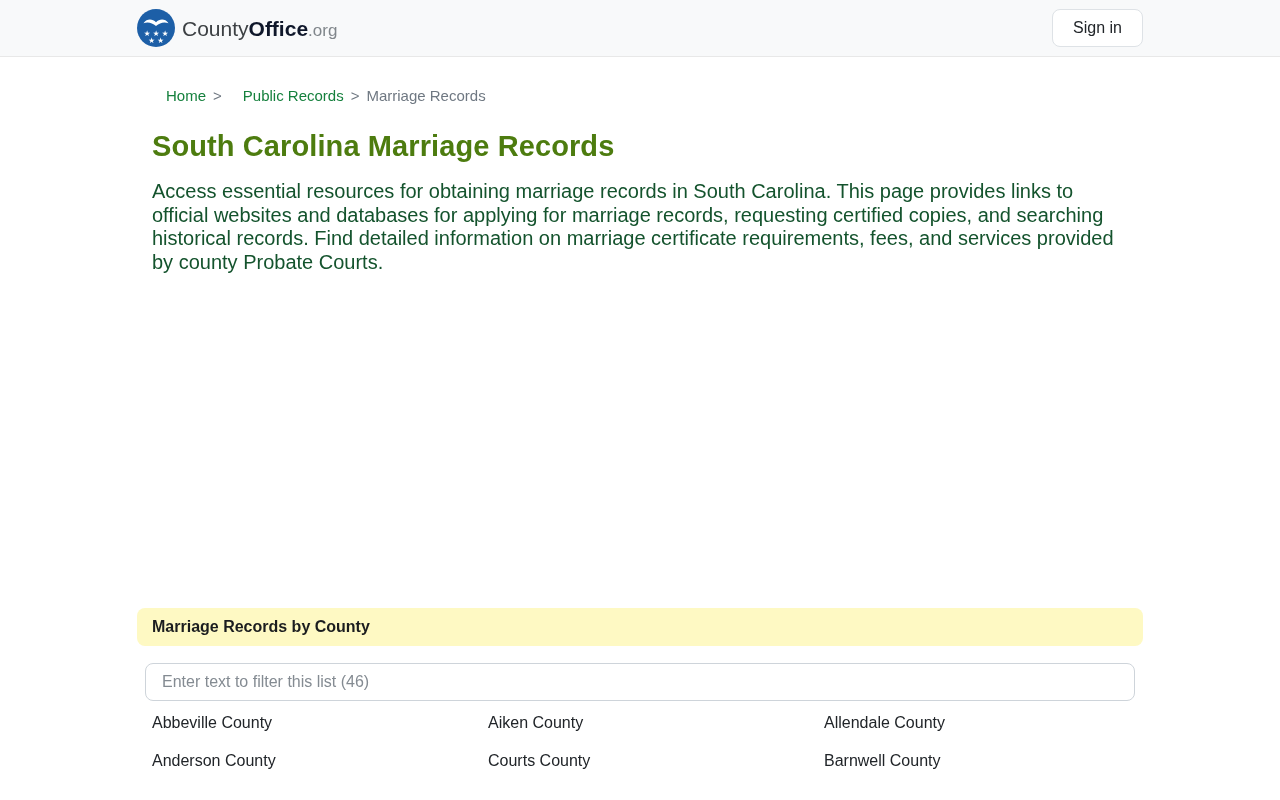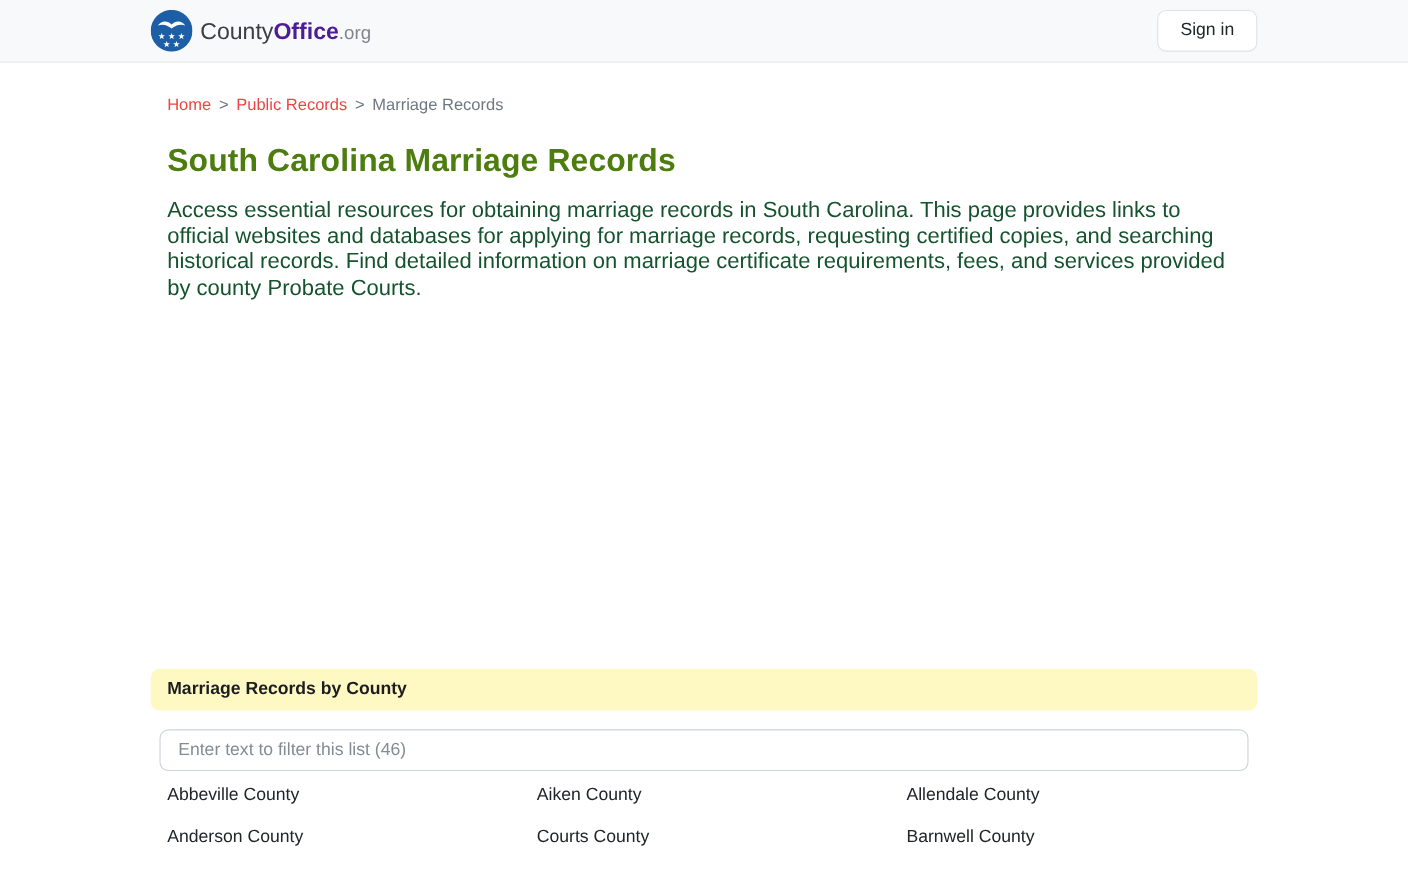--- a/index.html
+++ b/index.html
@@ -30,21 +30,21 @@
   }
   .logo {
     display: flex;
     align-items: center;
     gap: 7px;
     cursor: pointer;
   }
   .logo-badge { width: 38px; height: 38px; display: block; }
   .logo-text { font-size: 21px; line-height: 1; white-space: nowrap; }
   .logo-county { color: #3c4043; }
-  .logo-office { color: #4c1d95; font-weight: 700; }
+  .logo-office { color: #0f172a; font-weight: 700; }
   .logo-org { color: #80868b; font-size: 17px; }
   .signin-btn {
     background: #ffffff;
     border: 1px solid #dee2e6;
     border-radius: 8px;
     padding: 9px 20px;
     font-size: 16px;
     color: #212529;
     font-family: inherit;
     cursor: pointer;
@@ -55,21 +55,21 @@
     width: 1006px;
     margin: 0 auto;
     padding: 0 15px;
   }
 
   .breadcrumb {
     margin-top: 30px;
     font-size: 15px;
     color: #6f7882;
   }
-  .breadcrumb a { color: #ef4444; text-decoration: none; cursor: pointer; }
+  .breadcrumb a { color: #15803d; text-decoration: none; cursor: pointer; margin-left: 14px; }
   .breadcrumb .sep { margin: 0 7px; color: #6f7882; }
 
   .page-title {
     margin: 26px 0 0 0;
     font-size: 29px;
     font-weight: 700;
     color: #4d7c0f;
     letter-spacing: 0.1px;
   }
 

